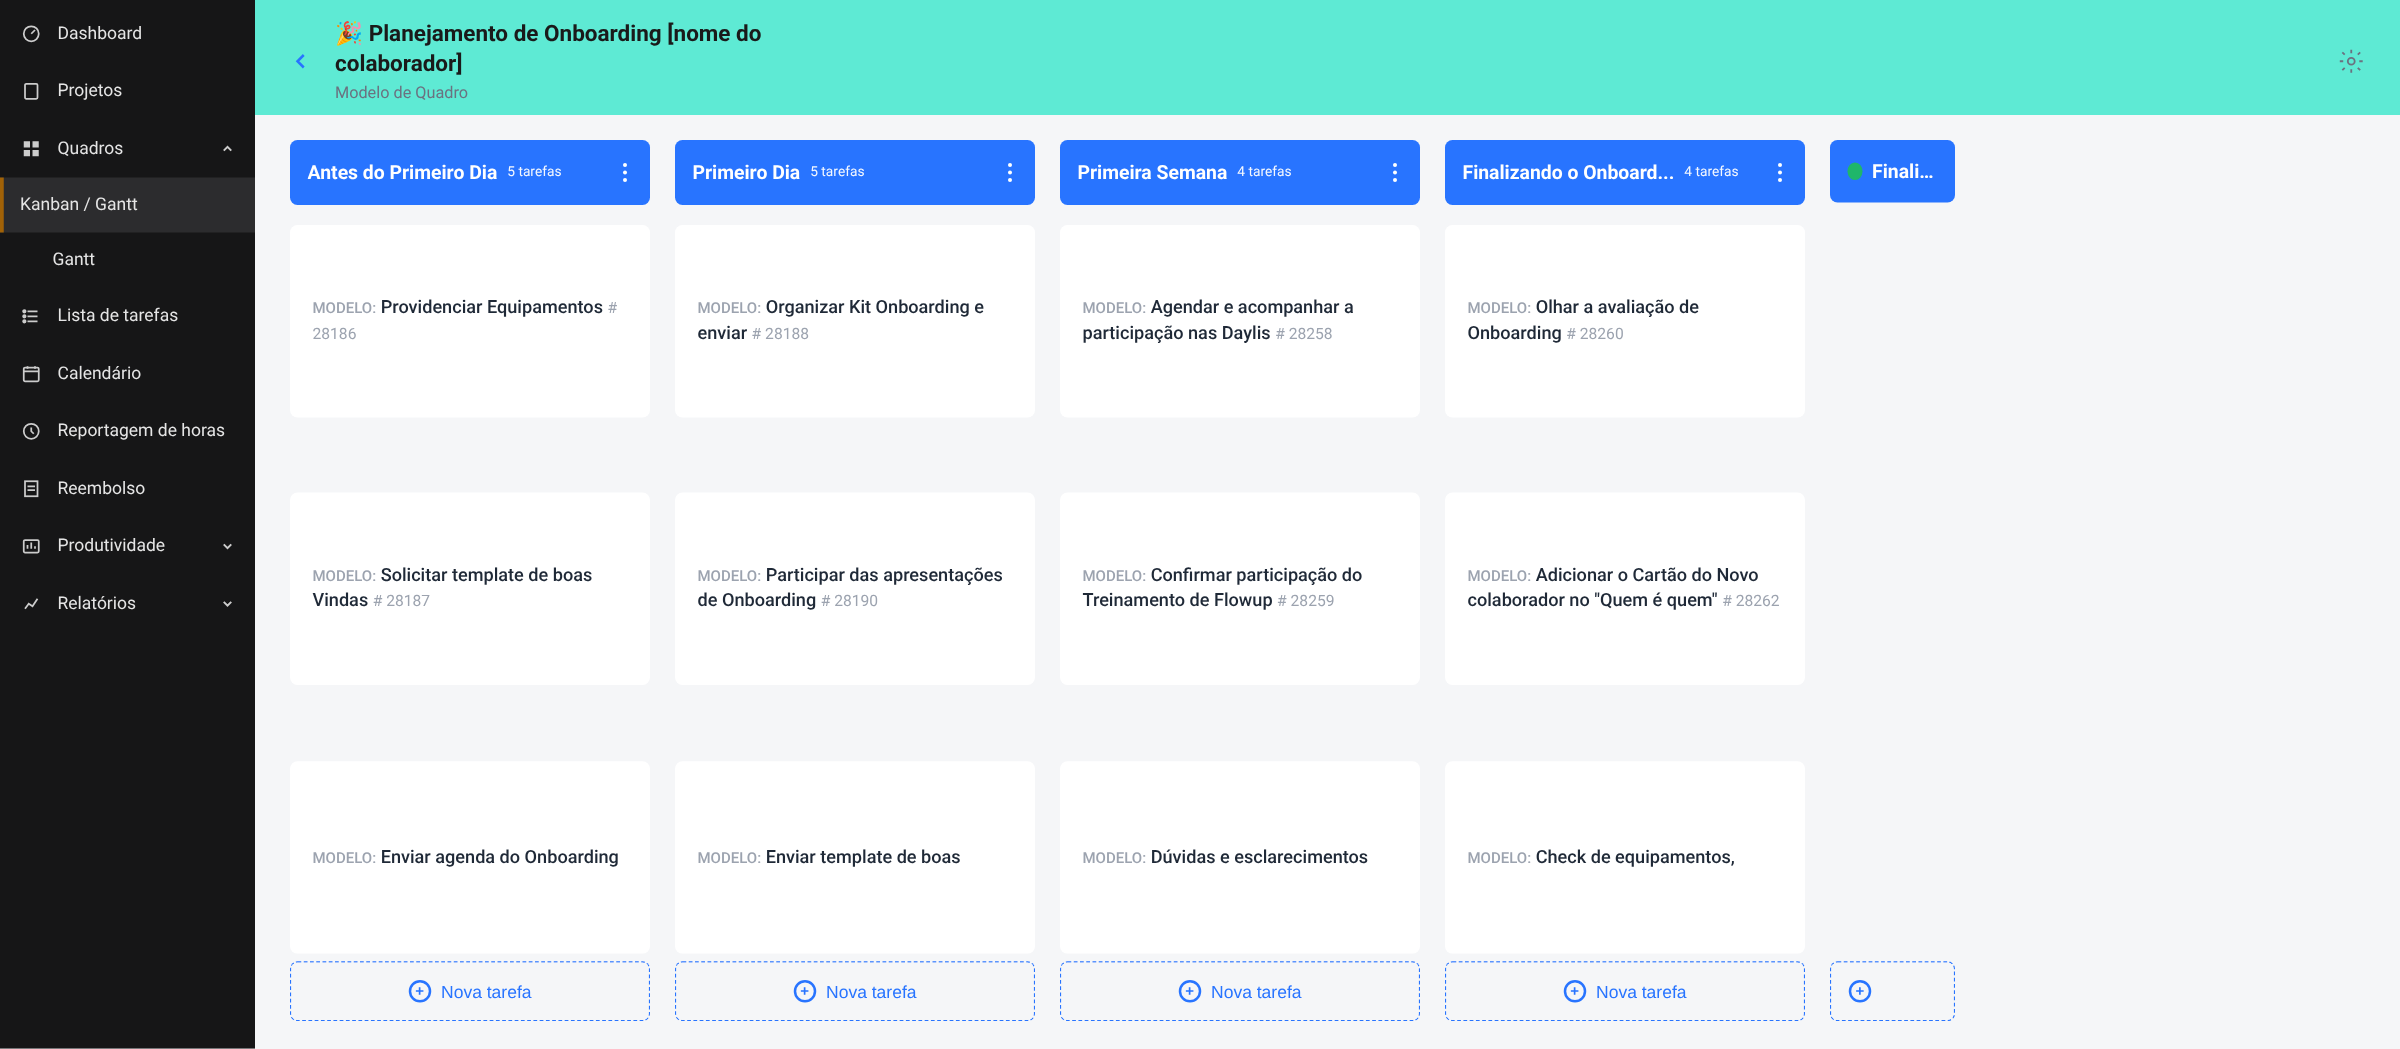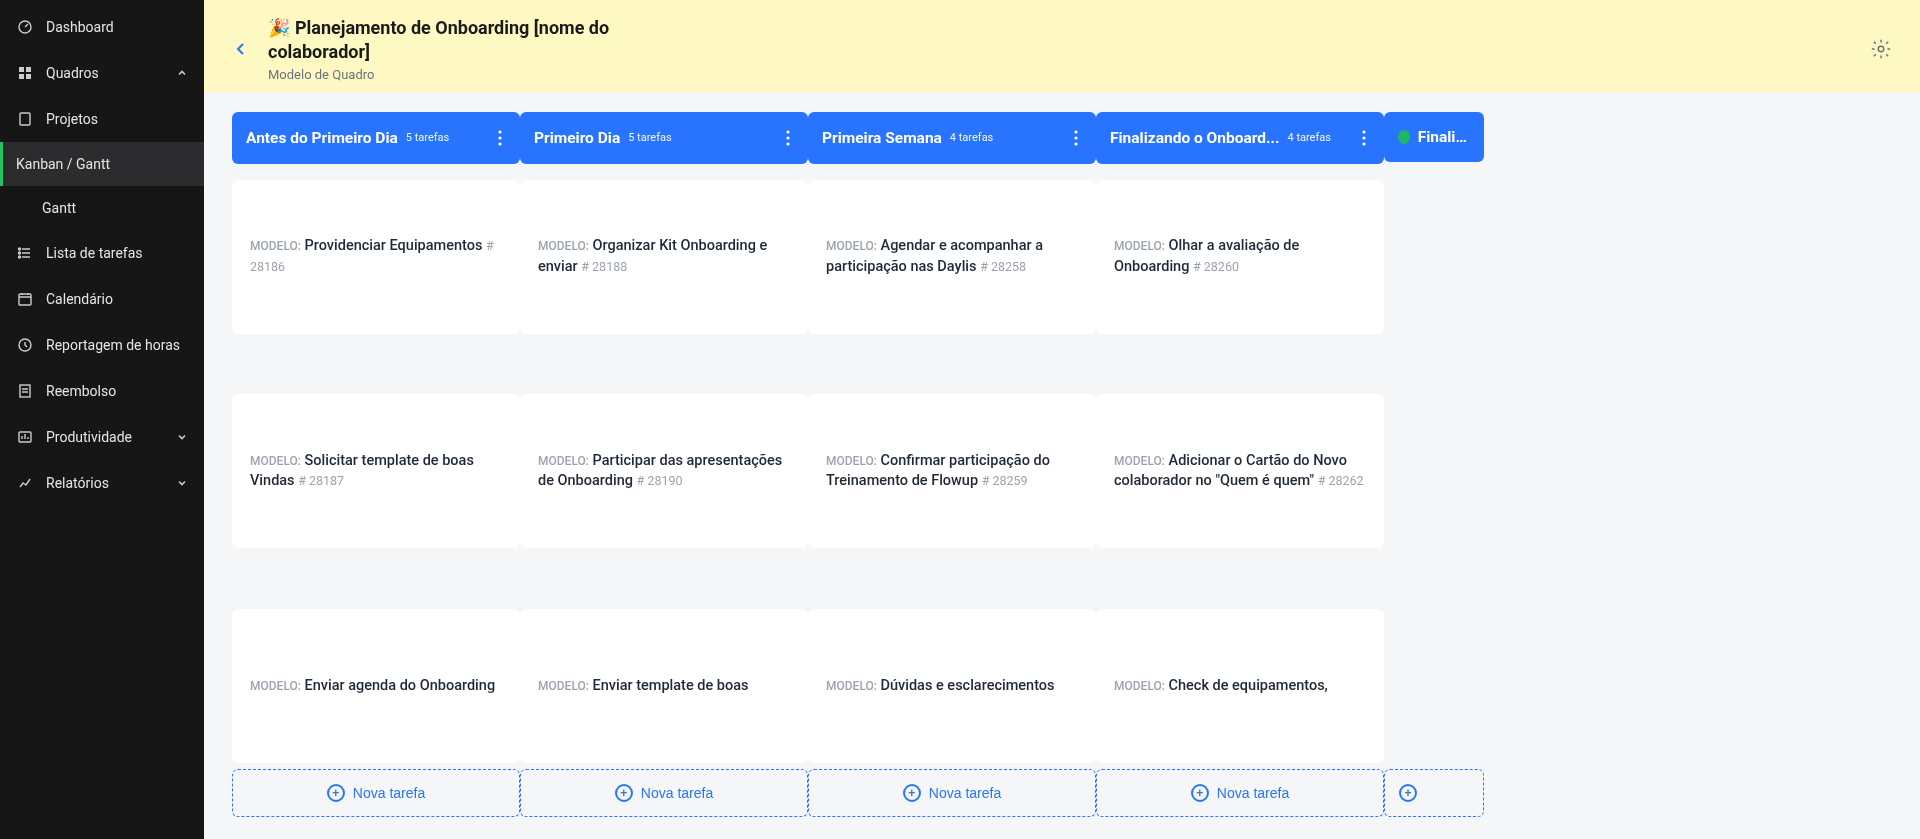--- a/index.html
+++ b/index.html
@@ -25,21 +25,21 @@
 .nav-item {
   display: flex;
   align-items: center;
   gap: 12px;
   padding: 14px 16px;
   font-size: 14px;
   color: #e5e5e5;
   cursor: pointer;
   position: relative;
 }
-.nav-item.active { background: #2c2c2e; border-left: 3px solid #22c55e; padding-left: 13px; }
+.nav-item.active { background: #2c2c2e; border-left: 3px solid #a16207; padding-left: 13px; }
 .nav-item .chevron { margin-left: auto; }
 .nav-sub {
   padding-left: 42px;
   font-size: 14px;
   color: #e5e5e5;
 }
 .nav-icon {
   width: 18px;
   height: 18px;
   display: inline-flex;
@@ -59,21 +59,21 @@
   flex: 1;
   display: flex;
   flex-direction: column;
   min-width: 0;
 }
 .header {
   display: flex;
   align-items: center;
   padding: 16px 24px 10px 24px;
   gap: 14px;
-  background: #fef9c3;
+  background: #5eead4;
 }
 .back-btn {
   color: #2874ff;
   cursor: pointer;
   padding: 6px;
   display: flex;
   align-items: center;
 }
 .header-title {
   font-size: 18px;
@@ -93,20 +93,21 @@
   gap: 10px;
   color: #6b7280;
 }
 .gear-btn { cursor: pointer; padding: 4px; }
 
 
 .board {
   flex: 1;
   padding: 20px 0 22px 28px;
   display: flex;
+  gap: 20px;
   overflow-x: auto;
   min-height: 0;
 }
 .column {
   width: 288px;
   flex-shrink: 0;
   display: flex;
   flex-direction: column;
 }
 .column-partial { width: 100px; }
@@ -221,42 +222,42 @@
         <svg width="16" height="16" viewBox="0 0 16 16" fill="none" stroke="#ccc" stroke-width="1.4">
             <circle cx="8" cy="8" r="6"></circle>
             <path d="M8 8 L11 5"></path>
           </svg>
       </span>
       <span>Dashboard</span>
     </div>
 
     <div class="nav-item">
       <span class="nav-icon">
+        <svg width="16" height="16" viewBox="0 0 16 16" fill="none" stroke="#ccc" stroke-width="1.4">
+            <rect x="3" y="2" width="10" height="12" rx="1"></rect>
+          </svg>
+      </span>
+      <span>Projetos</span>
+    </div>
+
+    <div class="nav-item">
+      <span class="nav-icon">
         <svg width="16" height="16" viewBox="0 0 16 16" fill="#ccc">
             <rect x="2" y="2" width="5" height="5"></rect>
             <rect x="9" y="2" width="5" height="5"></rect>
             <rect x="2" y="9" width="5" height="5"></rect>
             <rect x="9" y="9" width="5" height="5"></rect>
           </svg>
       </span>
       <span>Quadros</span>
       <span class="chevron">
         <svg width="12" height="12" viewBox="0 0 12 12" fill="none" stroke="#ccc" stroke-width="1.6">
             <path d="M3 7.5 L6 4.5 L9 7.5"></path>
           </svg>
       </span>
-    </div>
-
-    <div class="nav-item">
-      <span class="nav-icon">
-        <svg width="16" height="16" viewBox="0 0 16 16" fill="none" stroke="#ccc" stroke-width="1.4">
-            <rect x="3" y="2" width="10" height="12" rx="1"></rect>
-          </svg>
-      </span>
-      <span>Projetos</span>
     </div>
 
     <div class="nav-item nav-sub active">
       <span>Kanban / Gantt</span>
     </div>
 
     <div class="nav-item nav-sub">
       <span>Gantt</span>
     </div>
 

